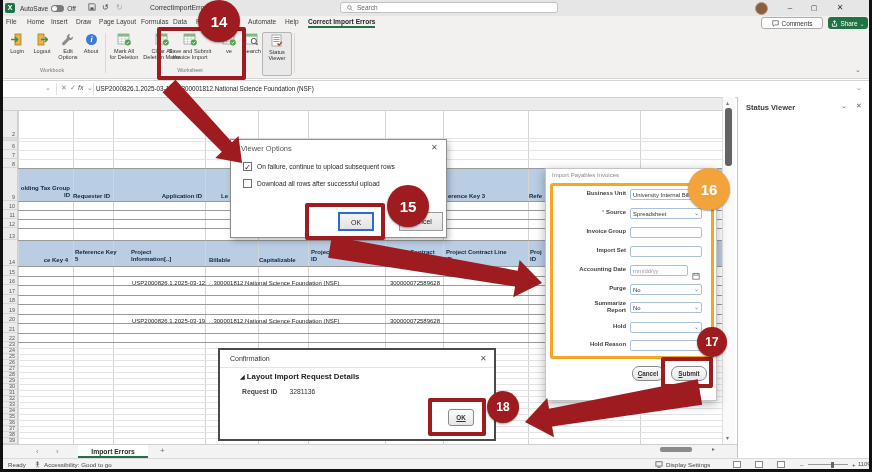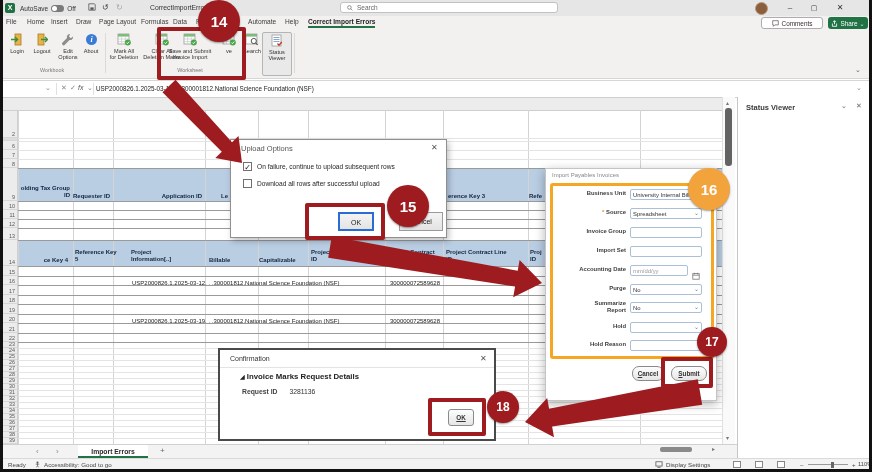--- a/index.html
+++ b/index.html
@@ -469,21 +469,21 @@
     <div class="viewic" style="left:755px"></div>
     <div class="viewic" style="left:777px"></div>
     <span class="abs" style="left:800px;top:2px">–</span>
     <div class="abs" style="left:808px;top:5px;width:40px;height:1px;background:#9a9a9a"></div>
     <div class="abs" style="left:831px;top:3px;width:3px;height:6px;background:#666"></div>
     <span class="abs" style="left:852px;top:2px">+</span>
     <span class="abs" style="left:858px;top:2px;font-size:5.8px">110%</span>
   </div>
 
   <div class="dlg upload-dlg">
-    <div class="dlgtitle">Upload Options</div>
+    <div class="dlgtitle">Viewer Options</div>
     <div class="dlgx" style="left:200px;top:3px">✕</div>
     <div class="cbrow" style="top:22px">
       <span class="cbox">✓</span>
       <span class="cblabel">On failure, continue to upload subsequent rows</span>
     </div>
     <div class="cbrow" style="top:39px">
       <span class="cbox"></span>
       <span class="cblabel">Download all rows after successful upload</span>
     </div>
     <div class="winbtn2" style="left:107px;top:72px;width:36px;border:2px solid #2b6cd4">OK</div>
@@ -525,21 +525,21 @@
     <div class="obtn" style="left:86px;top:197px;width:32px"><u>C</u>ancel</div>
     <div class="obtn" style="left:125px;top:197px;width:36px"><u>S</u>ubmit</div>
   </div>
 
   <div class="dlg confirm-dlg">
     <div class="dlgtitle" style="top:5px;font-size:7px;color:#333">Confirmation</div>
     <div class="dlgx" style="left:260px;top:4px">✕</div>
     <div class="abs" style="left:0;top:17px;width:274px;height:1px;background:#e3e3e3"></div>
     <div class="req-head">
       <span style="font-size:6px">◢</span>
-      <span>Invoice Marks Request Details</span>
+      <span>Layout Import Request Details</span>
     </div>
     <div class="req-row">
       <span style="font-weight:bold;color:#444">Request ID</span>
       <span style="margin-left:10px">3281136</span>
     </div>
     <div class="obtn" style="left:228px;top:59px;width:26px;height:17px;line-height:16px;border-radius:3px;text-decoration:underline">OK</div>
   </div>
 
   <div class="redrect" style="left:157px;top:27px;width:89px;height:53px"></div>
   <div class="redrect" style="left:305px;top:203px;width:80px;height:37px"></div>

